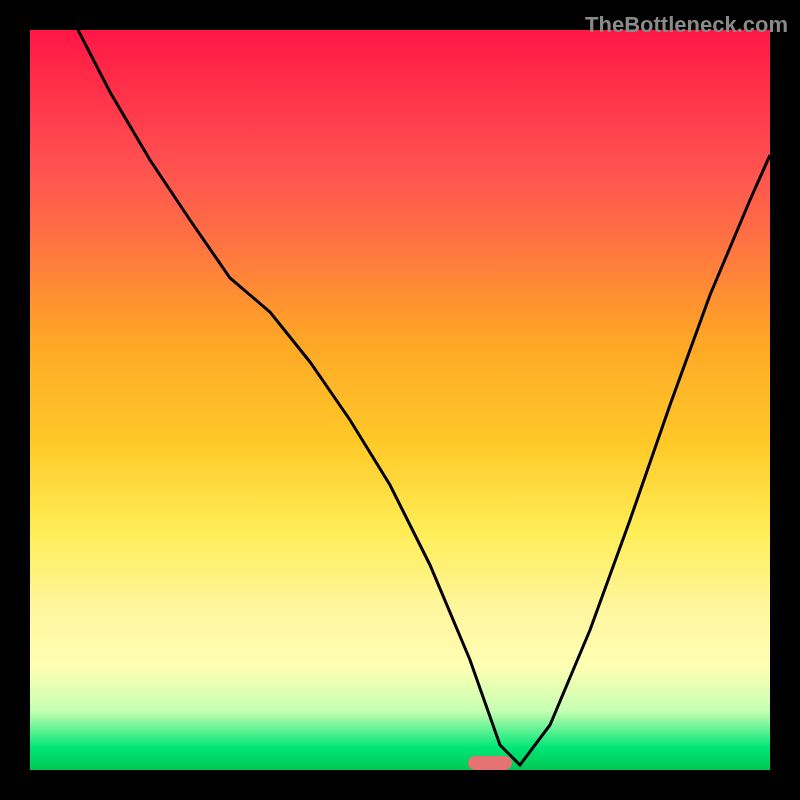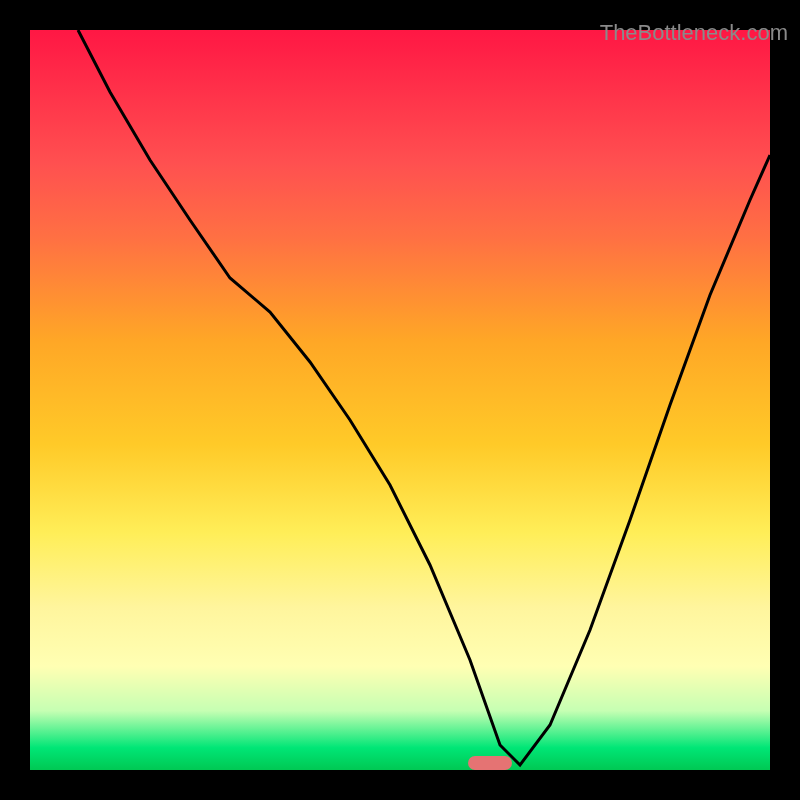--- a/index.html
+++ b/index.html
@@ -29,25 +29,25 @@
         #ffee58 68%,
         #fff59d 78%,
         #ffffb3 86%,
         #c6ffb3 92%,
         #00e676 97%,
         #00c853 100%
       );
     }
     .watermark {
       position: absolute;
-      top: 20px;
+      top: 12px;
       right: 12px;
       color: #8a8a8a;
       font-size: 22px;
-      font-weight: 400;
+      font-weight: 700;
       z-index: 10;
     }
     .curve-svg {
       position: absolute;
       top: 0;
       left: 0;
       width: 100%;
       height: 100%;
     }
     .marker {

